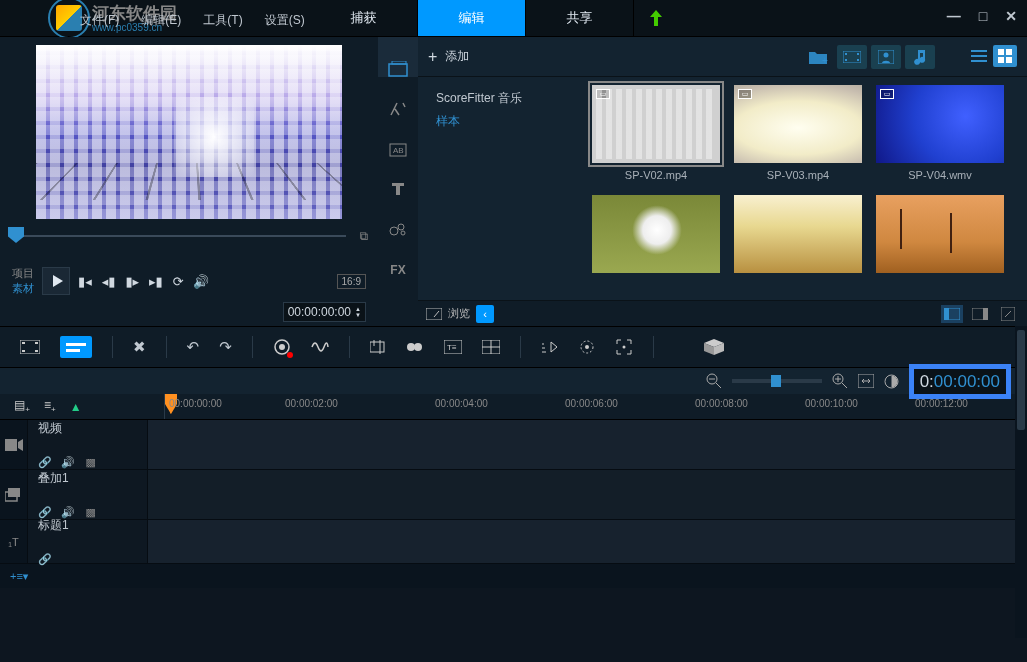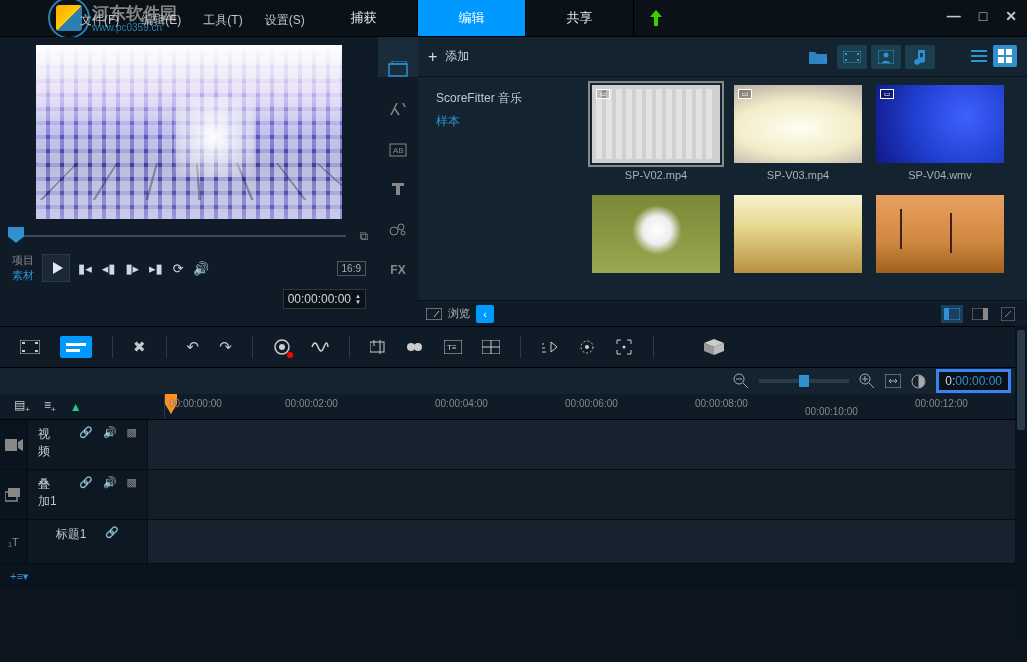--- a/index.html
+++ b/index.html
@@ -27,21 +27,21 @@
 
 .preview { width: 378px; padding: 8px 12px; position: relative; background:#0f1c27; }
 .preview-img { width: 306px; height: 174px; margin: 0 auto; background: linear-gradient(180deg, #fff 0%, #b8a8e8 30%, #5858c8 50%, #4040a0 70%, #6868c8 100%); position: relative; overflow:hidden; }
 .preview-img::before { content:''; position:absolute; inset:0; background-image: repeating-linear-gradient(90deg, rgba(255,255,255,0.5) 0 10px, transparent 10px 14px), repeating-linear-gradient(0deg, rgba(255,255,255,0.3) 0 10px, transparent 10px 14px); }
 .preview-img::after { content:''; position:absolute; top:30%; left:45%; width:80px; height:80px; background: radial-gradient(circle,#fff,transparent); }
 .preview-floor { position:absolute; bottom:0; left:0; right:0; height:56px; background: linear-gradient(180deg, #5858c8 0%, #7878d8 100%); background-image: repeating-linear-gradient(90deg, rgba(0,0,0,0.3) 0 2px, transparent 2px 40px); transform: perspective(200px) rotateX(60deg); transform-origin:top; }
 .scrub { margin-top: 8px; position: relative; height: 16px; }
 .scrub-line { height:2px; background:#3a4a5a; position:absolute; top:8px; left:0; right:20px; }
 .scrub-handle { position:absolute; left:-4px; top:0; width:16px; height:16px; background:#3090d0; clip-path: polygon(0 0, 100% 0, 100% 60%, 50% 100%, 0 60%); }
 .trim-icon { position:absolute; right:-2px; top:2px; color:#888; font-size:12px; cursor:pointer; }
-.preview-controls { display:flex; align-items:center; margin-top:10px;justify-content:center; }
+.preview-controls { display:flex; align-items:center; margin-top:23px;justify-content:center; }
 .pc-left { display:flex; flex-direction:column; font-size:11px; margin-right:8px; }
 .pc-left span:first-child { color:#888; }
 .pc-left span:last-child { color:#3090d0; }
 .play-btn { width:28px; height:28px; background:#1a2835; border:1px solid #2a3a48; display:flex; align-items:center; justify-content:center; margin-right:8px; cursor:pointer; }
 .play-btn::before { content:''; border-left:10px solid #e0e8f0; border-top:6px solid transparent; border-bottom:6px solid transparent; margin-left:3px; }
 .transport { display:flex; gap:10px; align-items:center; }
 .tbtn { color:#d0d8e0; font-size:13px; cursor:pointer; }
 .aspect { margin-left:auto; border:1px solid #555; padding:1px 4px; font-size:10px; color:#aaa; cursor:pointer; }
 .timecode { margin-top:6px; text-align:right; }
 .timecode-box { display:inline-flex; align-items:center; background:#0a1218; border:1px solid #2a3a48; padding:2px 4px; font-family:monospace; font-size:12px; color:#d0d8e0; }
@@ -95,38 +95,38 @@
 .tlb.active { background:#0099ff; padding:4px 6px; border-radius:2px; color:#fff; }
 .tlb.rec { color:#ff4040; position:relative; }
 .tlb.rec::after { content:''; position:absolute; bottom:-2px; right:-2px; width:6px; height:6px; background:#f00; border-radius:50%; }
 .tl-sep { width:1px; height:22px; background:#2a3a48; }
 
 
 .zoom-row { height:26px; background:#132330; display:flex; align-items:center; justify-content:flex-end; padding:0 16px; gap:10px; }
 .zoom-slider { width:90px; height:4px; background:#2a3a48; position:relative; }
 .zoom-slider::before { content:''; position:absolute; left:44%; top:-4px; width:10px; height:12px; background:#3090d0; }
 .zb { color:#aaa; cursor:pointer; font-size:13px; }
-.zoom-tc { border:3px solid #3b82f6; background:#0a1218; padding:2px 6px; font-family:monospace; font-size:12px; color:#3090d0; }
+.zoom-tc { border:5px solid #3b82f6; background:#0a1218; padding:2px 6px; font-family:monospace; font-size:17px; color:#3090d0; }
 .zoom-tc .z0 { color:#d0d8e0; }
 
 
 .ruler-row { height:26px; background:#0f1c27; display:flex; border-bottom:1px solid #000; }
 .ruler-left { width:164px; display:flex; align-items:center; gap:14px; padding:0 14px; }
 .rl-btn { color:#ccc; cursor:pointer; font-size:12px; }
 .rl-tri { color:#2c8; cursor:pointer; }
 .ruler { flex:1; display:flex; position:relative; font-family:monospace; font-size:10px; color:#888; border-left:1px solid #2a3a48; }
 .ruler-mark { position:absolute; top:4px; }
 .playhead { position:absolute; left:0; top:0; width:12px; height:20px; background:#ff9020; clip-path: polygon(0 0,100% 0,100% 50%,50% 100%,0 50%); }
 .playhead::after { content:''; position:absolute; left:5px; top:18px; width:1px; height:200px; background:#ff9020; }
 
 
 .tracks { background:#101a24; }
 .track { height:50px; display:flex; border-bottom:1px solid #060c12; }
 .track-head { width:28px; display:flex; align-items:center; justify-content:center; color:#888; background:#0a141e; border-right:1px solid #060c12; }
-.track-label { width:120px; padding:6px 10px; background:#0e1822; border-right:1px solid #060c12; display:flex; flex-direction:row; justify-content:center; gap:19px; }
+.track-label { width:120px; padding:6px 10px; background:#0e1822; border-right:1px solid #060c12; display:flex; flex-direction:column; justify-content:center; gap:19px; }
 .track-name { color:#c0c8d0; font-size:12px; }
 .track-icons { display:flex; gap:10px; font-size:11px; color:#888; }
 .track-icons span { cursor:pointer; }
 .track-body { flex:1; background:#17222e; }
 .track-body.alt { background:#131e28; }
 
 .bottom-bar { height:24px; background:#0a141e; display:flex; align-items:center; padding:0 10px; }
 .add-track { color:#3090d0; font-size:11px; cursor:pointer; }
 
 .scroll-v { position:absolute; right:0; top:326px; width:12px; bottom:24px; background:#0a141e; }
@@ -489,21 +489,21 @@
     <span class="rl-btn">≡<sub style="font-size:8px">+</sub></span>
     <span class="rl-tri">▲</span>
   </div>
   <div class="ruler">
     <div class="playhead"></div>
     <span class="ruler-mark" style="left:4px">00:00:00:00</span>
     <span class="ruler-mark�" style="left:120px;position:absolute;top:4px">00:00:02:00</span>
     <span style="left:270px;position:absolute;top:4px">00:00:04:00</span>
     <span style="left:400px;position:absolute;top:4px">00:00:06:00</span>
     <span style="left:530px;position:absolute;top:4px">00:00:08:00</span>
-    <span style="left:640px;position:absolute;top:12px">00:00:10:00</span>
+    <span style="left:640px;position:absolute;top:4px">00:00:10:00</span>
     <span style="left:750px;position:absolute;top:4px">00:00:12:00</span>
   </div>
 </div>
 
 <div class="tracks">
   <div class="track">
     <div class="track-head">
       <svg width="18" height="12" viewBox="0 0 18 12">
           <rect x="0" y="0" width="12" height="12" fill="#888"></rect>
           <path fill="#888" d="M13 3l5-3v12l-5-3z"></path>

